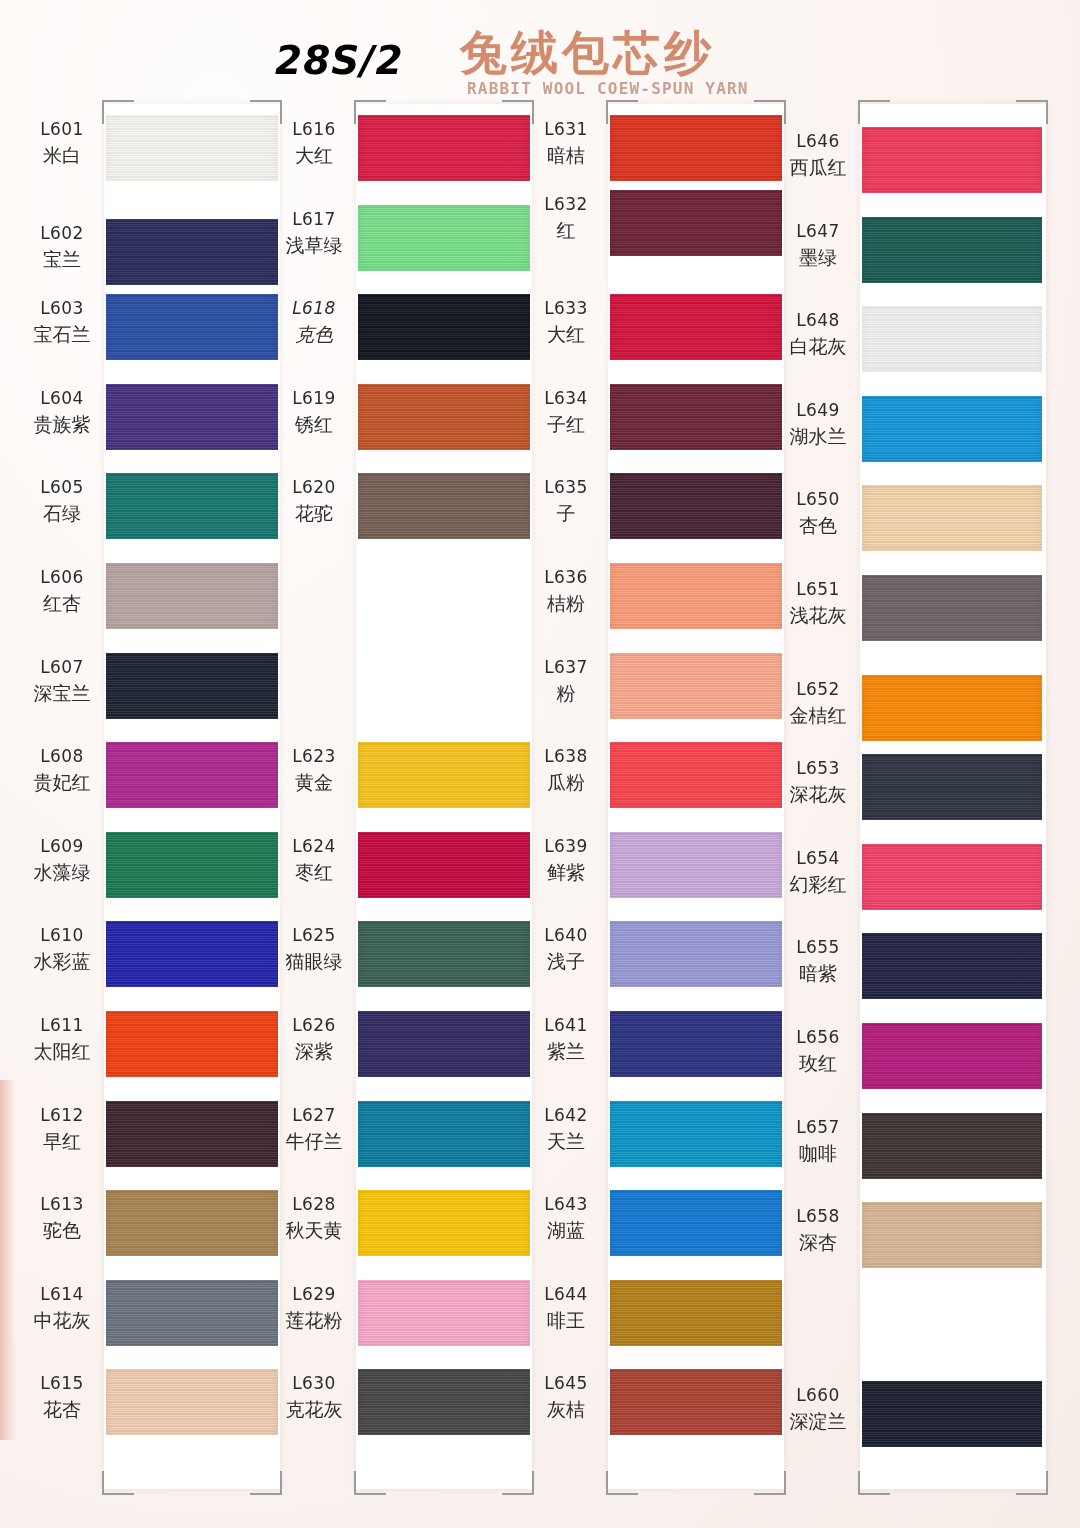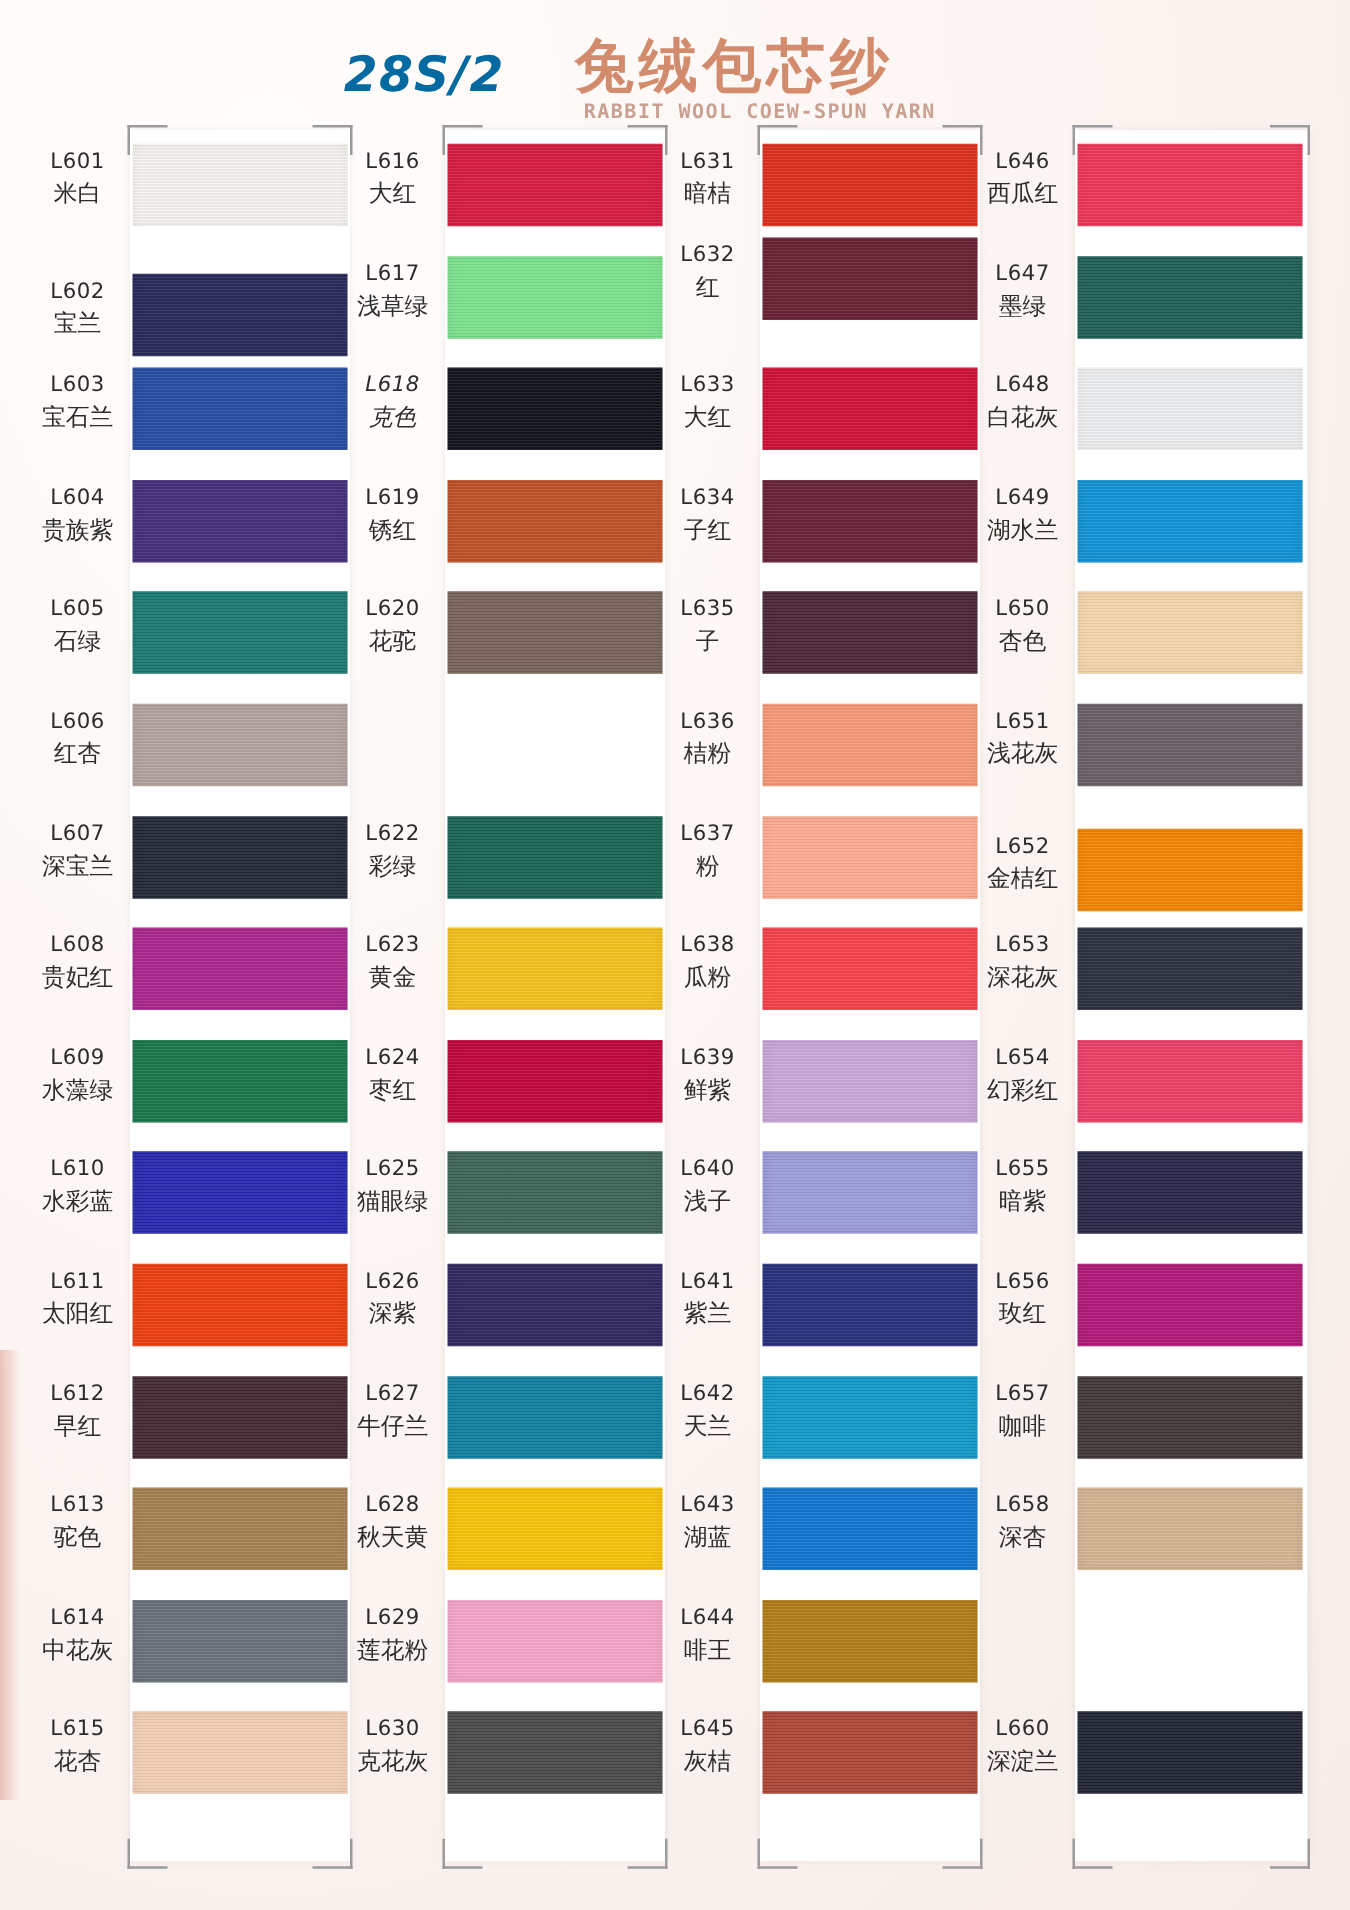--- a/index.html
+++ b/index.html
@@ -20,21 +20,21 @@
     background:linear-gradient(90deg,#e8b9ae,#f7e2dc 70%,rgba(247,226,220,0));
     opacity:.85;
   }
   
   .header{
     position:absolute;left:0;top:0;width:1080px;height:104px;
   }
   .count-label{
     position:absolute;left:275px;top:38px;
     font-size:39px;font-weight:bold;font-style:italic;
-    color:#0369a1;letter-spacing:1px;
+    color:#000000;letter-spacing:1px;
     font-family:"DejaVu Sans",sans-serif;
   }
   .title-cn{
     position:absolute;left:460px;top:22px;
     font-size:47px;font-weight:bold;
     color:#d38b6d;letter-spacing:4px;
     font-family:"DejaVu Sans","Liberation Sans",sans-serif;
   }
   .title-en{
     position:absolute;left:467px;top:79px;
@@ -63,21 +63,21 @@
   .bracket{position:absolute;width:30px;height:22px;pointer-events:none;}
   .bk-tl{left:80px;top:-4px;border-left:2px solid #9b9b9b;border-top:2px solid #9b9b9b;}
   .bk-tr{left:228px;top:-4px;border-right:2px solid #9b9b9b;border-top:2px solid #9b9b9b;}
   .bk-bl{left:80px;top:1367px;border-left:2px solid #9b9b9b;border-bottom:2px solid #9b9b9b;}
   .bk-br{left:228px;top:1367px;border-right:2px solid #9b9b9b;border-bottom:2px solid #9b9b9b;}
   .col-3 .bk-tr,.col-3 .bk-br{left:238px;}
 
   .row{
     position:absolute;left:0;width:252px;height:89.6px;
   }
-  .col-3 .row{width:262px;}
+  .col-3 .row{width:262px;margin-top:12px;}
   .label{
     position:absolute;left:0;top:14px;width:80px;
     text-align:center;color:#2c2c2c;line-height:1.30;
   }
   .code{
     display:block;font-size:17px;letter-spacing:.4px;
     font-family:"DejaVu Sans","Liberation Sans",sans-serif;
   }
   .name{
     display:block;font-size:19px;margin-top:3px;
@@ -259,27 +259,20 @@
         </div>
         <div class="swatch" style="background: rgb(195, 85, 42);"></div>
       </div>
       <div class="row" style="top: 358.4px;">
         <div class="label">
           <span class="code">L620</span>
           <span class="name">花驼</span>
         </div>
         <div class="swatch" style="background: rgb(118, 96, 85);"></div>
       </div>
-      <div class="row" style="top: 537.6px;">
-        <div class="label">
-          <span class="code">L622</span>
-          <span class="name">彩绿</span>
-        </div>
-        <div class="swatch" style="background: rgb(22, 96, 79);"></div>
-      </div>
       <div class="row" style="top: 627.2px;">
         <div class="label">
           <span class="code">L623</span>
           <span class="name">黄金</span>
         </div>
         <div class="swatch" style="background: rgb(247, 196, 32);"></div>
       </div>
       <div class="row" style="top: 716.8px;">
         <div class="label">
           <span class="code">L624</span>

